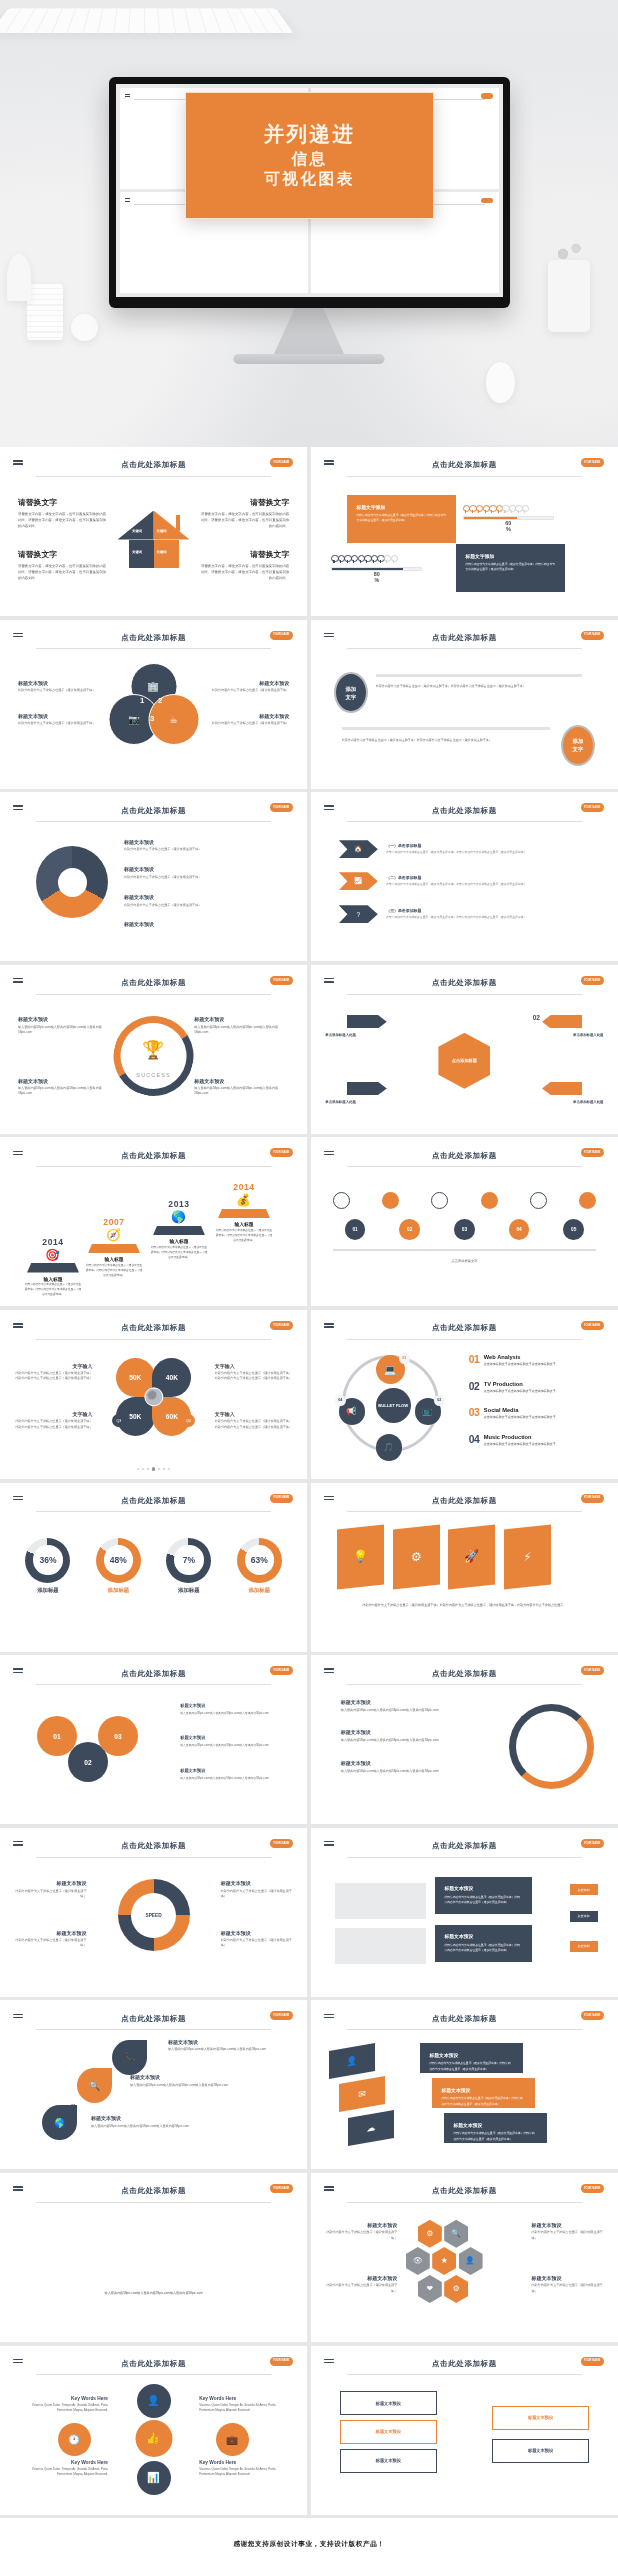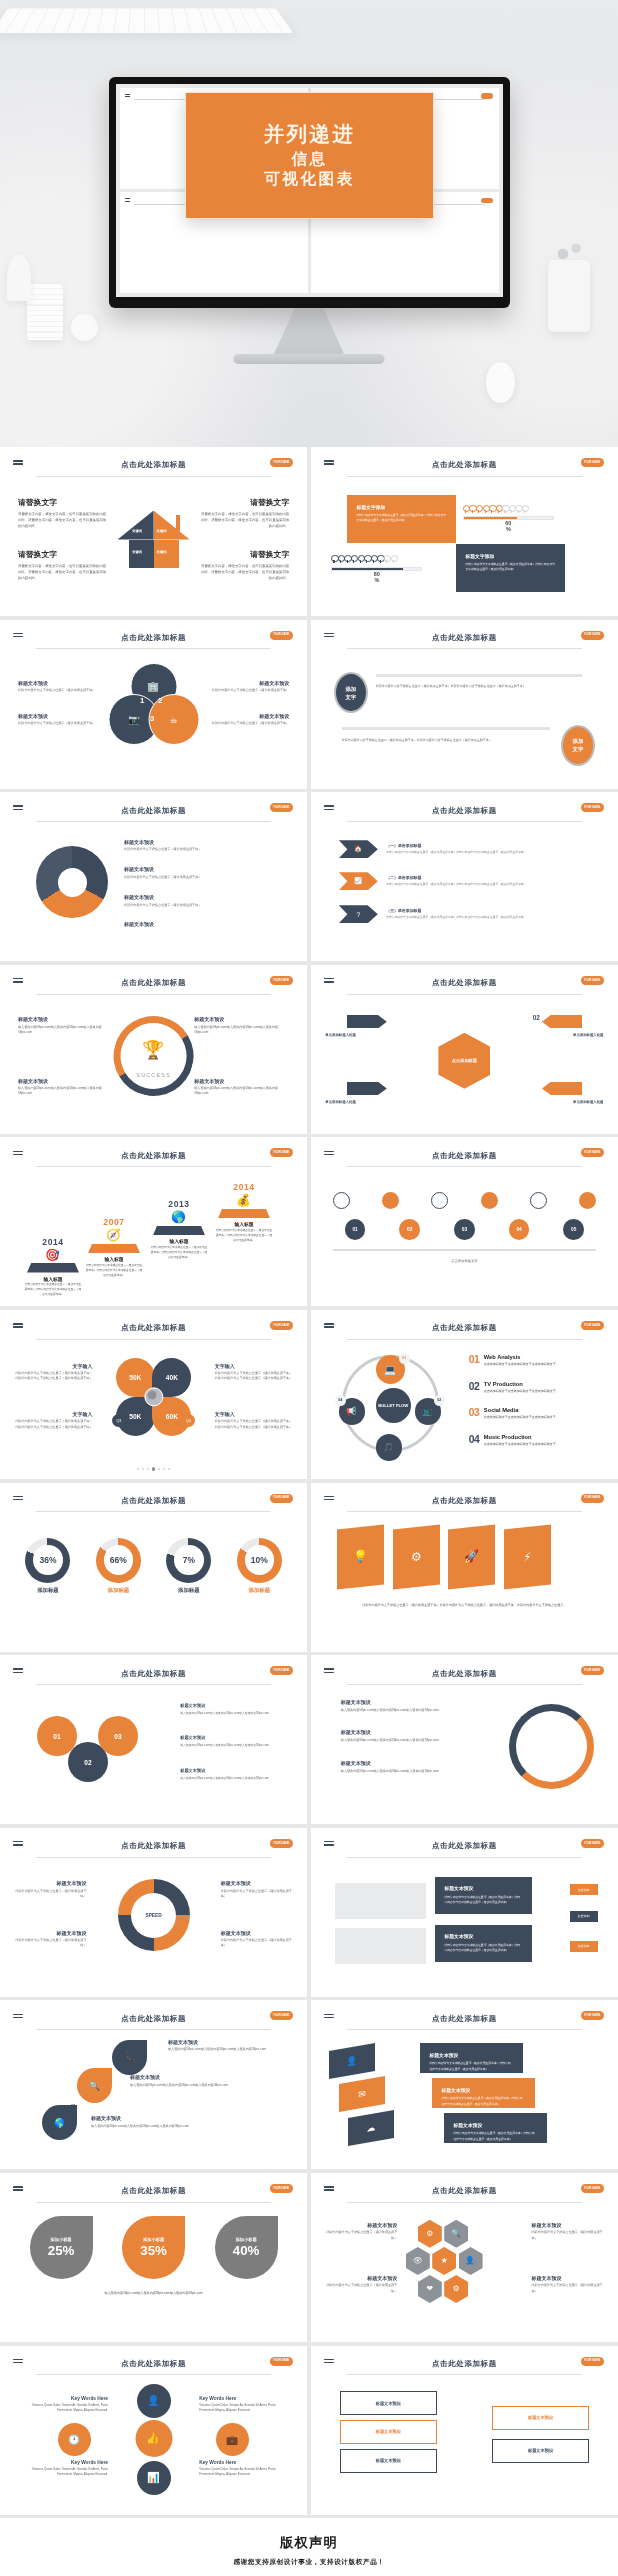--- a/index.html
+++ b/index.html
@@ -661,35 +661,35 @@
         <div style="text-align:center">
           <div class="donut" style="background:conic-gradient(#3d4a5c 0 82%, #e9eaec 82% 100%)">
             <div style="position:absolute;inset:7.8px;border-radius:50%;background:#fff"></div>
             <span style="position:relative">36%</span>
           </div>
           <div class="dlabel navy">添加标题</div>
         </div>
         <div style="text-align:center">
           <div class="donut" style="background:conic-gradient(#e8833a 0 85%, #e9eaec 85% 100%)">
             <div style="position:absolute;inset:7.8px;border-radius:50%;background:#fff"></div>
-            <span style="position:relative">66%</span>
+            <span style="position:relative">48%</span>
           </div>
           <div class="dlabel orange">添加标题</div>
         </div>
         <div style="text-align:center">
           <div class="donut" style="background:conic-gradient(#3d4a5c 0 80%, #e9eaec 80% 100%)">
             <div style="position:absolute;inset:7.8px;border-radius:50%;background:#fff"></div>
             <span style="position:relative">7%</span>
           </div>
           <div class="dlabel navy">添加标题</div>
         </div>
         <div style="text-align:center">
           <div class="donut" style="background:conic-gradient(#e8833a 0 84%, #e9eaec 84% 100%)">
             <div style="position:absolute;inset:7.8px;border-radius:50%;background:#fff"></div>
-            <span style="position:relative">10%</span>
+            <span style="position:relative">63%</span>
           </div>
           <div class="dlabel orange">添加标题</div>
         </div>
       </div>
     </div>
   </div>
 
   <div class="slide">
     <div class="s-hamb">
         <i></i>
@@ -878,34 +878,20 @@
 
   <div class="slide">
     <div class="s-hamb">
         <i></i>
         <i></i>
       </div>
     <div class="s-title">点击此处添加标题</div>
     <div class="s-rule"></div>
     <div class="s-pill">YOUR NAME</div>
     <div class="body">
-      <div style="position:absolute;left:0;right:0;top:6px;display:flex;justify-content:space-evenly">
-        <div class="teardrop" style="background:#7d7d7d">
-          <div class="tl">添加小标题</div>
-          <div class="tp">25%</div>
-        </div>
-        <div class="teardrop" style="background:#e8833a">
-          <div class="tl">添加小标题</div>
-          <div class="tp">35%</div>
-        </div>
-        <div class="teardrop" style="background:#7d7d7d">
-          <div class="tl">添加小标题</div>
-          <div class="tp">40%</div>
-        </div>
-      </div>
       <div style="position:absolute;left:28px;right:28px;top:80px;font-size:3.1px;color:#555;line-height:2;text-align:center">输入替换内容58pic.com输入替换内容58pic.com输入替换内容58pic.com</div>
     </div>
   </div>
 
   <div class="slide">
     <div class="s-hamb">
         <i></i>
         <i></i>
       </div>
     <div class="s-title">点击此处添加标题</div>
@@ -988,18 +974,17 @@
     <div class="body">
       <div style="position:absolute;left:29px;top:8.5px;width:97px;height:24px;border:1.2px solid #3d4a5c;display:flex;align-items:center;justify-content:center;font-size:4.2px;font-weight:bold;color:#3d4a5c">标题文本预设</div>
       <div style="position:absolute;left:29px;top:37px;width:97px;height:24px;border:1.2px solid #e8833a;display:flex;align-items:center;justify-content:center;font-size:4.2px;font-weight:bold;color:#e8833a">标题文本预设</div>
       <div style="position:absolute;left:29px;top:66px;width:97px;height:24px;border:1.2px solid #3d4a5c;display:flex;align-items:center;justify-content:center;font-size:4.2px;font-weight:bold;color:#3d4a5c">标题文本预设</div>
       <div style="position:absolute;right:29px;top:23px;width:97px;height:24px;border:1.2px solid #e8833a;display:flex;align-items:center;justify-content:center;font-size:4.2px;font-weight:bold;color:#e8833a">标题文本预设</div>
       <div style="position:absolute;right:29px;top:56px;width:97px;height:24px;border:1.2px solid #3d4a5c;display:flex;align-items:center;justify-content:center;font-size:4.2px;font-weight:bold;color:#3d4a5c">标题文本预设</div>
     </div>
   </div>
 
   <div class="copy-slide" style="height:181px;padding:15.7px 72px;">
-    <h2>版权声明</h2>
     <h3>感谢您支持原创设计事业，支持设计版权产品！</h3>
 
   </div>
 </div>
 
 
 </body></html>

